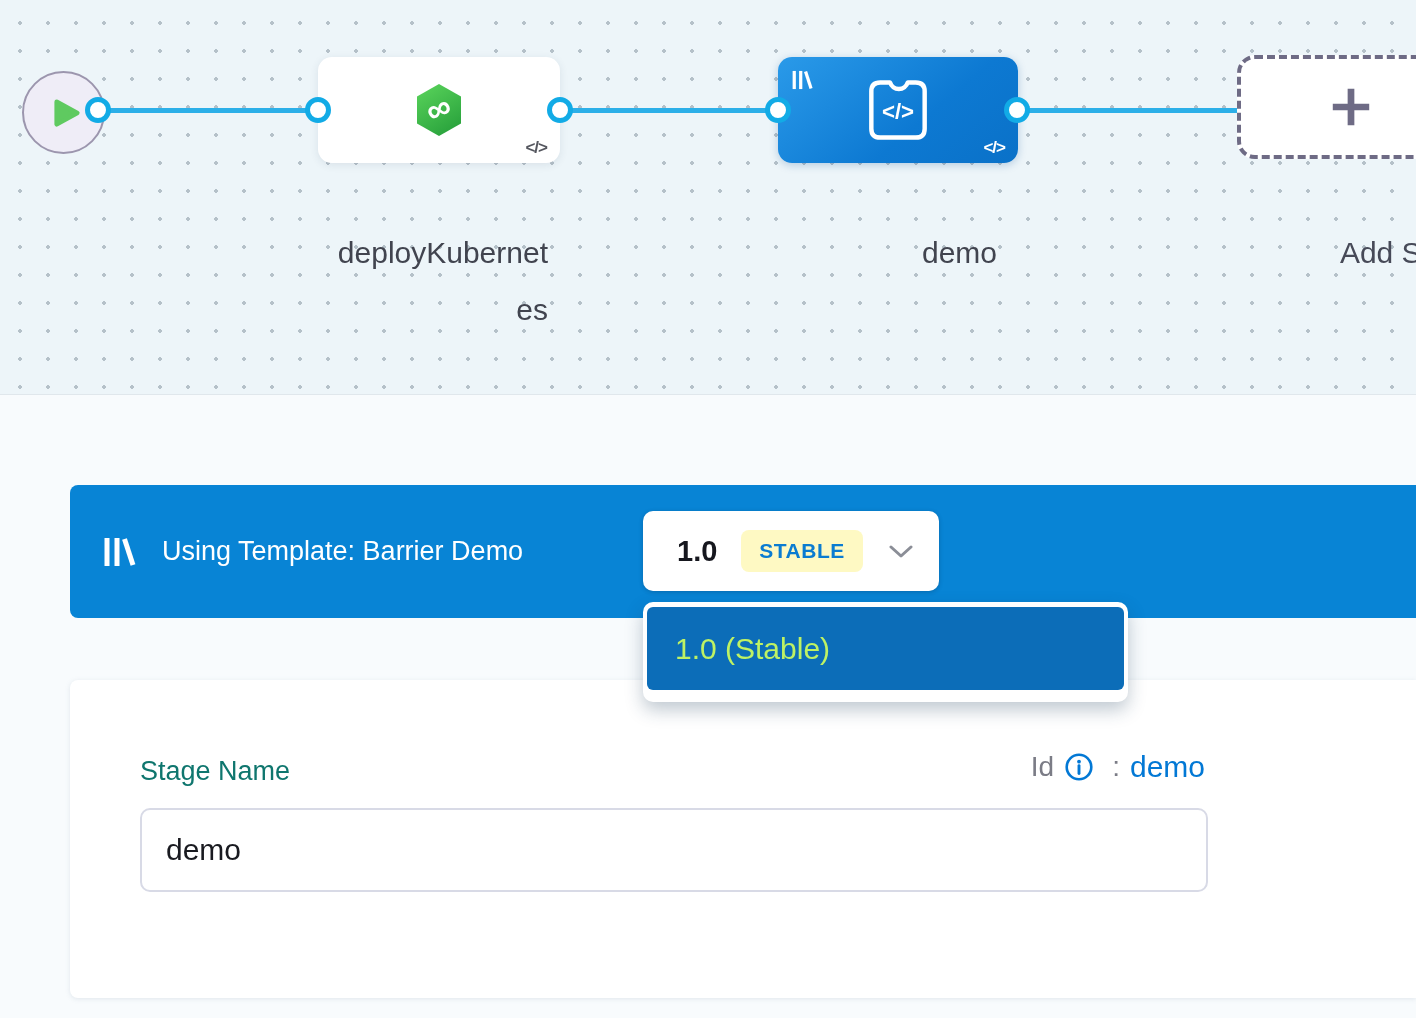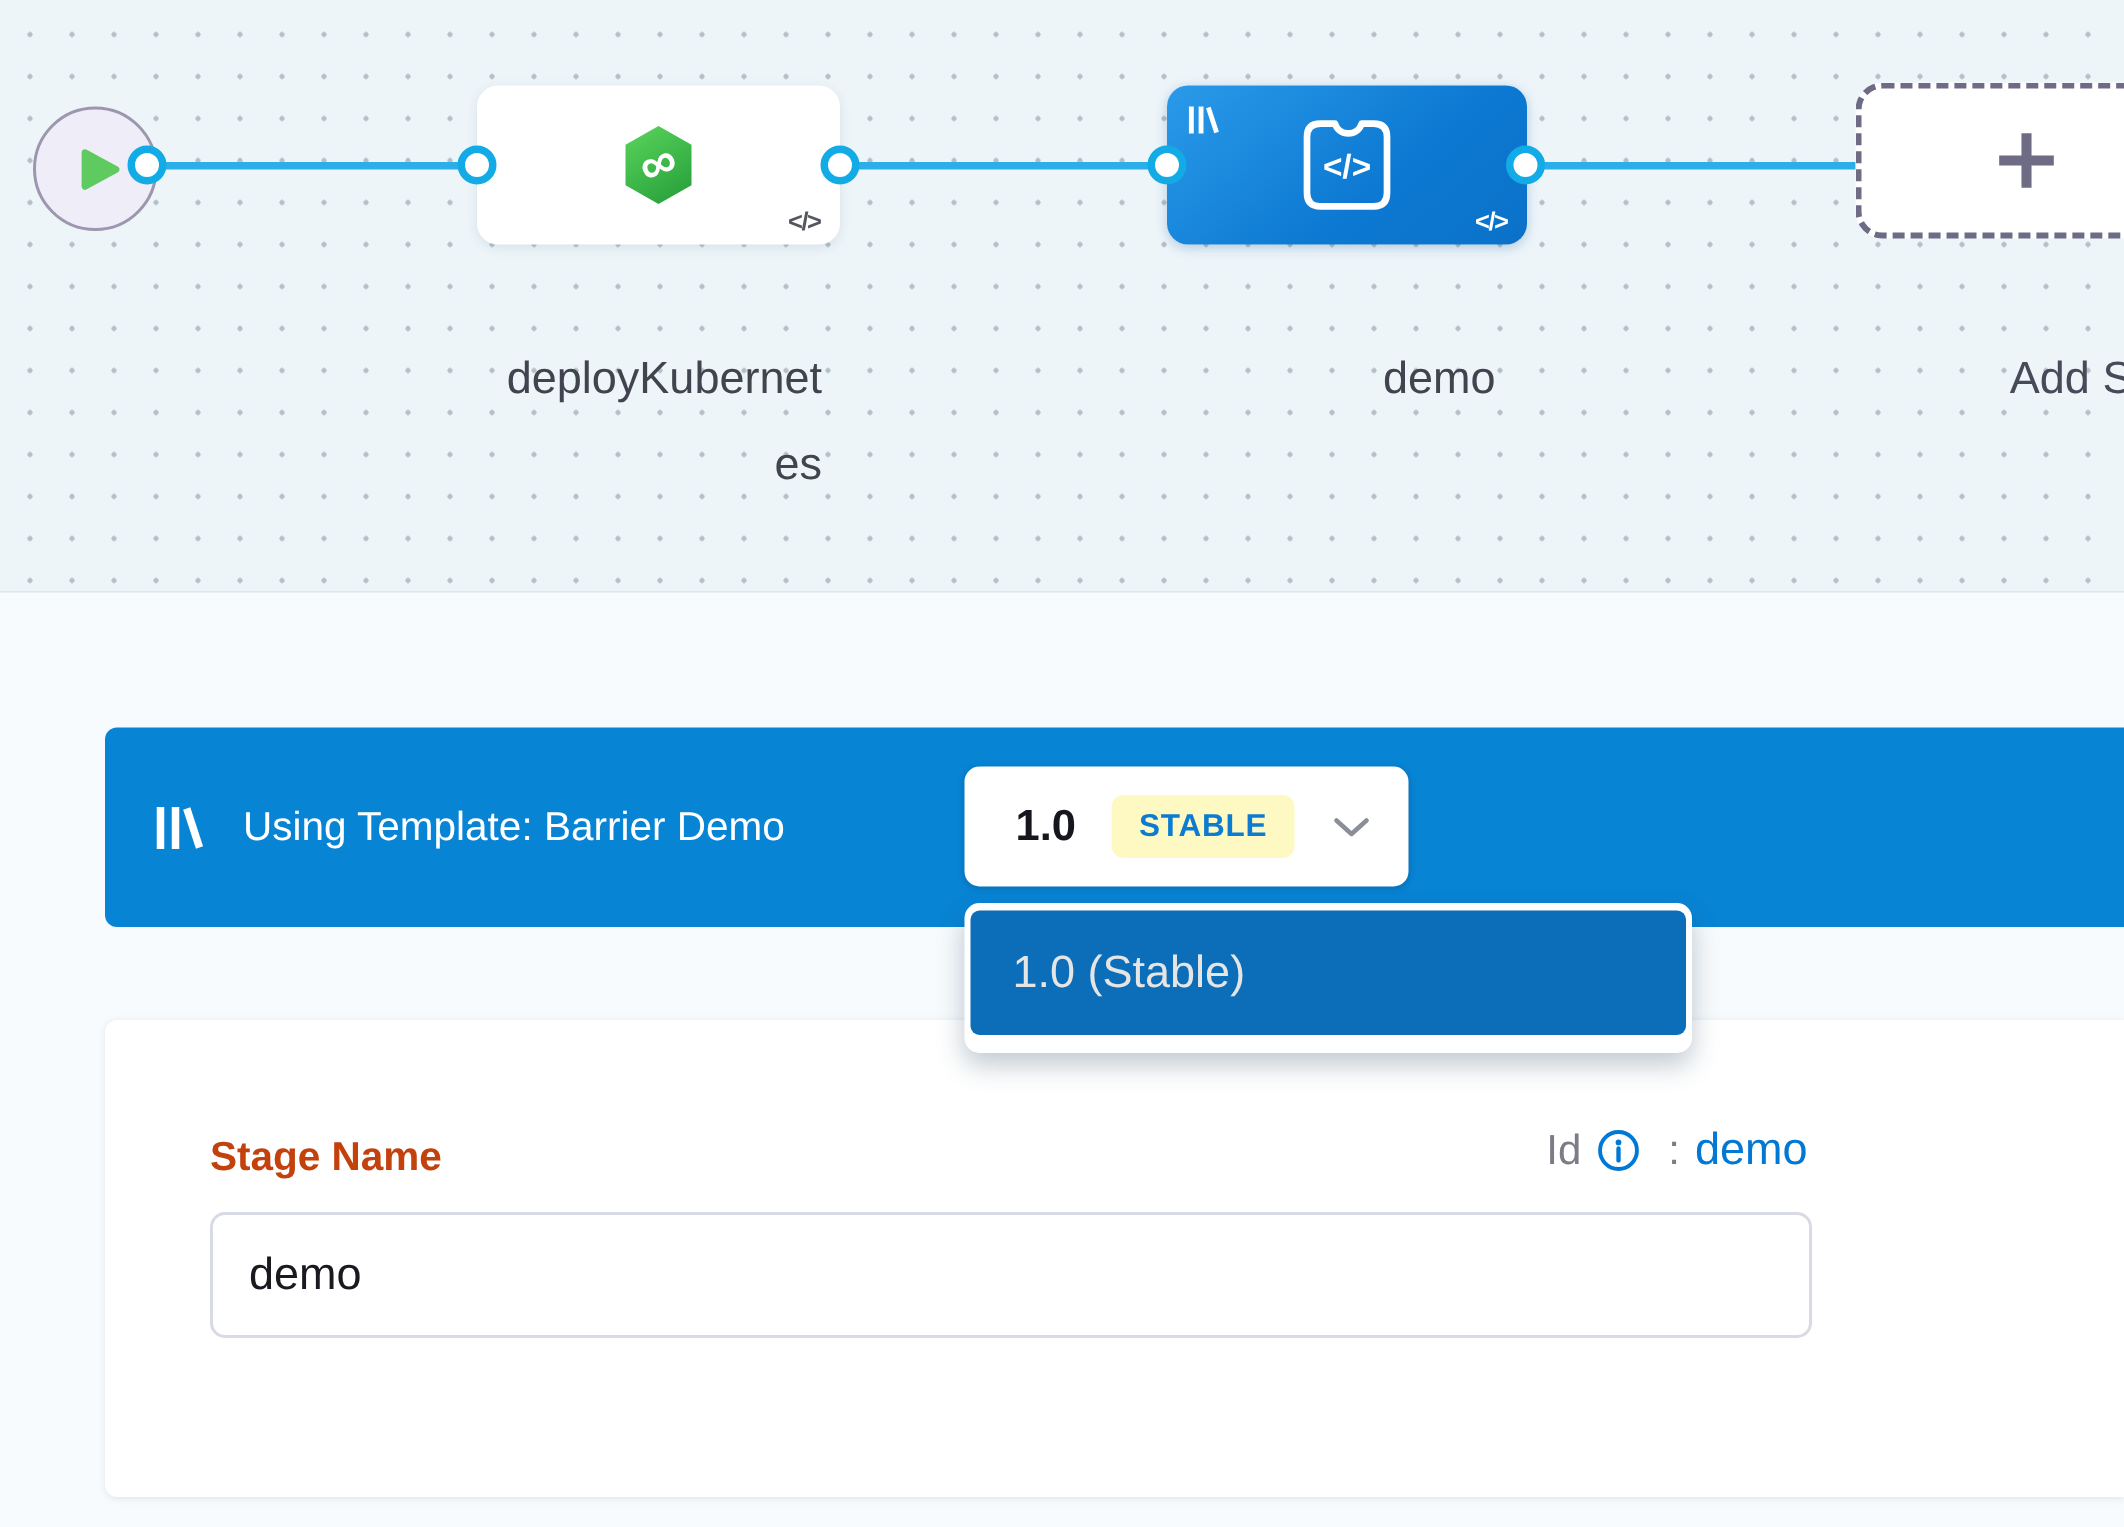--- a/index.html
+++ b/index.html
@@ -67,28 +67,28 @@
   }
   .version-chevron{margin-left:auto;display:flex;}
   
   .dropdown{
     position:absolute;left:643px;top:602px;width:485px;background:#ffffff;border-radius:10px;
     padding:5px 4px 12px 4px;box-sizing:border-box;z-index:6;
     box-shadow:0 8px 18px rgba(30,60,90,.28);
   }
   .dropdown-item{
     height:83px;background:#0c6db8;border-radius:6px;display:flex;align-items:center;
-    padding-left:28px;color:#e5e5e5;font-size:30px;cursor:pointer;
+    padding-left:28px;color:#bef264;font-size:30px;cursor:pointer;
   }
   
   .form-card{
     position:absolute;left:70px;top:680px;width:1346px;height:318px;background:#ffffff;
     border-radius:8px 0 0 8px;z-index:1;box-shadow:0 1px 5px rgba(120,140,160,.18);
   }
-  .stage-name-label{position:absolute;left:70px;top:76px;font-size:27px;font-weight:bold;color:#c2410c;}
+  .stage-name-label{position:absolute;left:70px;top:76px;font-size:27px;font-weight:normal;color:#0f766e;}
   .id-row{position:absolute;top:70px;right:211px;display:flex;align-items:center;gap:10px;justify-content:space-between;}
   .id-label{font-size:28px;color:#7b7c86;}
   .id-sep{font-size:28px;color:#7b7c86;margin-left:8px;}
   .id-value{font-size:30px;color:#0278d5;font-weight:500;}
   .stage-input{
     position:absolute;left:70px;top:128px;width:1068px;height:84px;box-sizing:border-box;
     border:2px solid #d8dae6;border-radius:10px;background:#fff;
     font-family:"Liberation Sans",sans-serif;font-size:30px;color:#191a20;padding:0 0 0 24px;outline:none;
   }
 </style>

